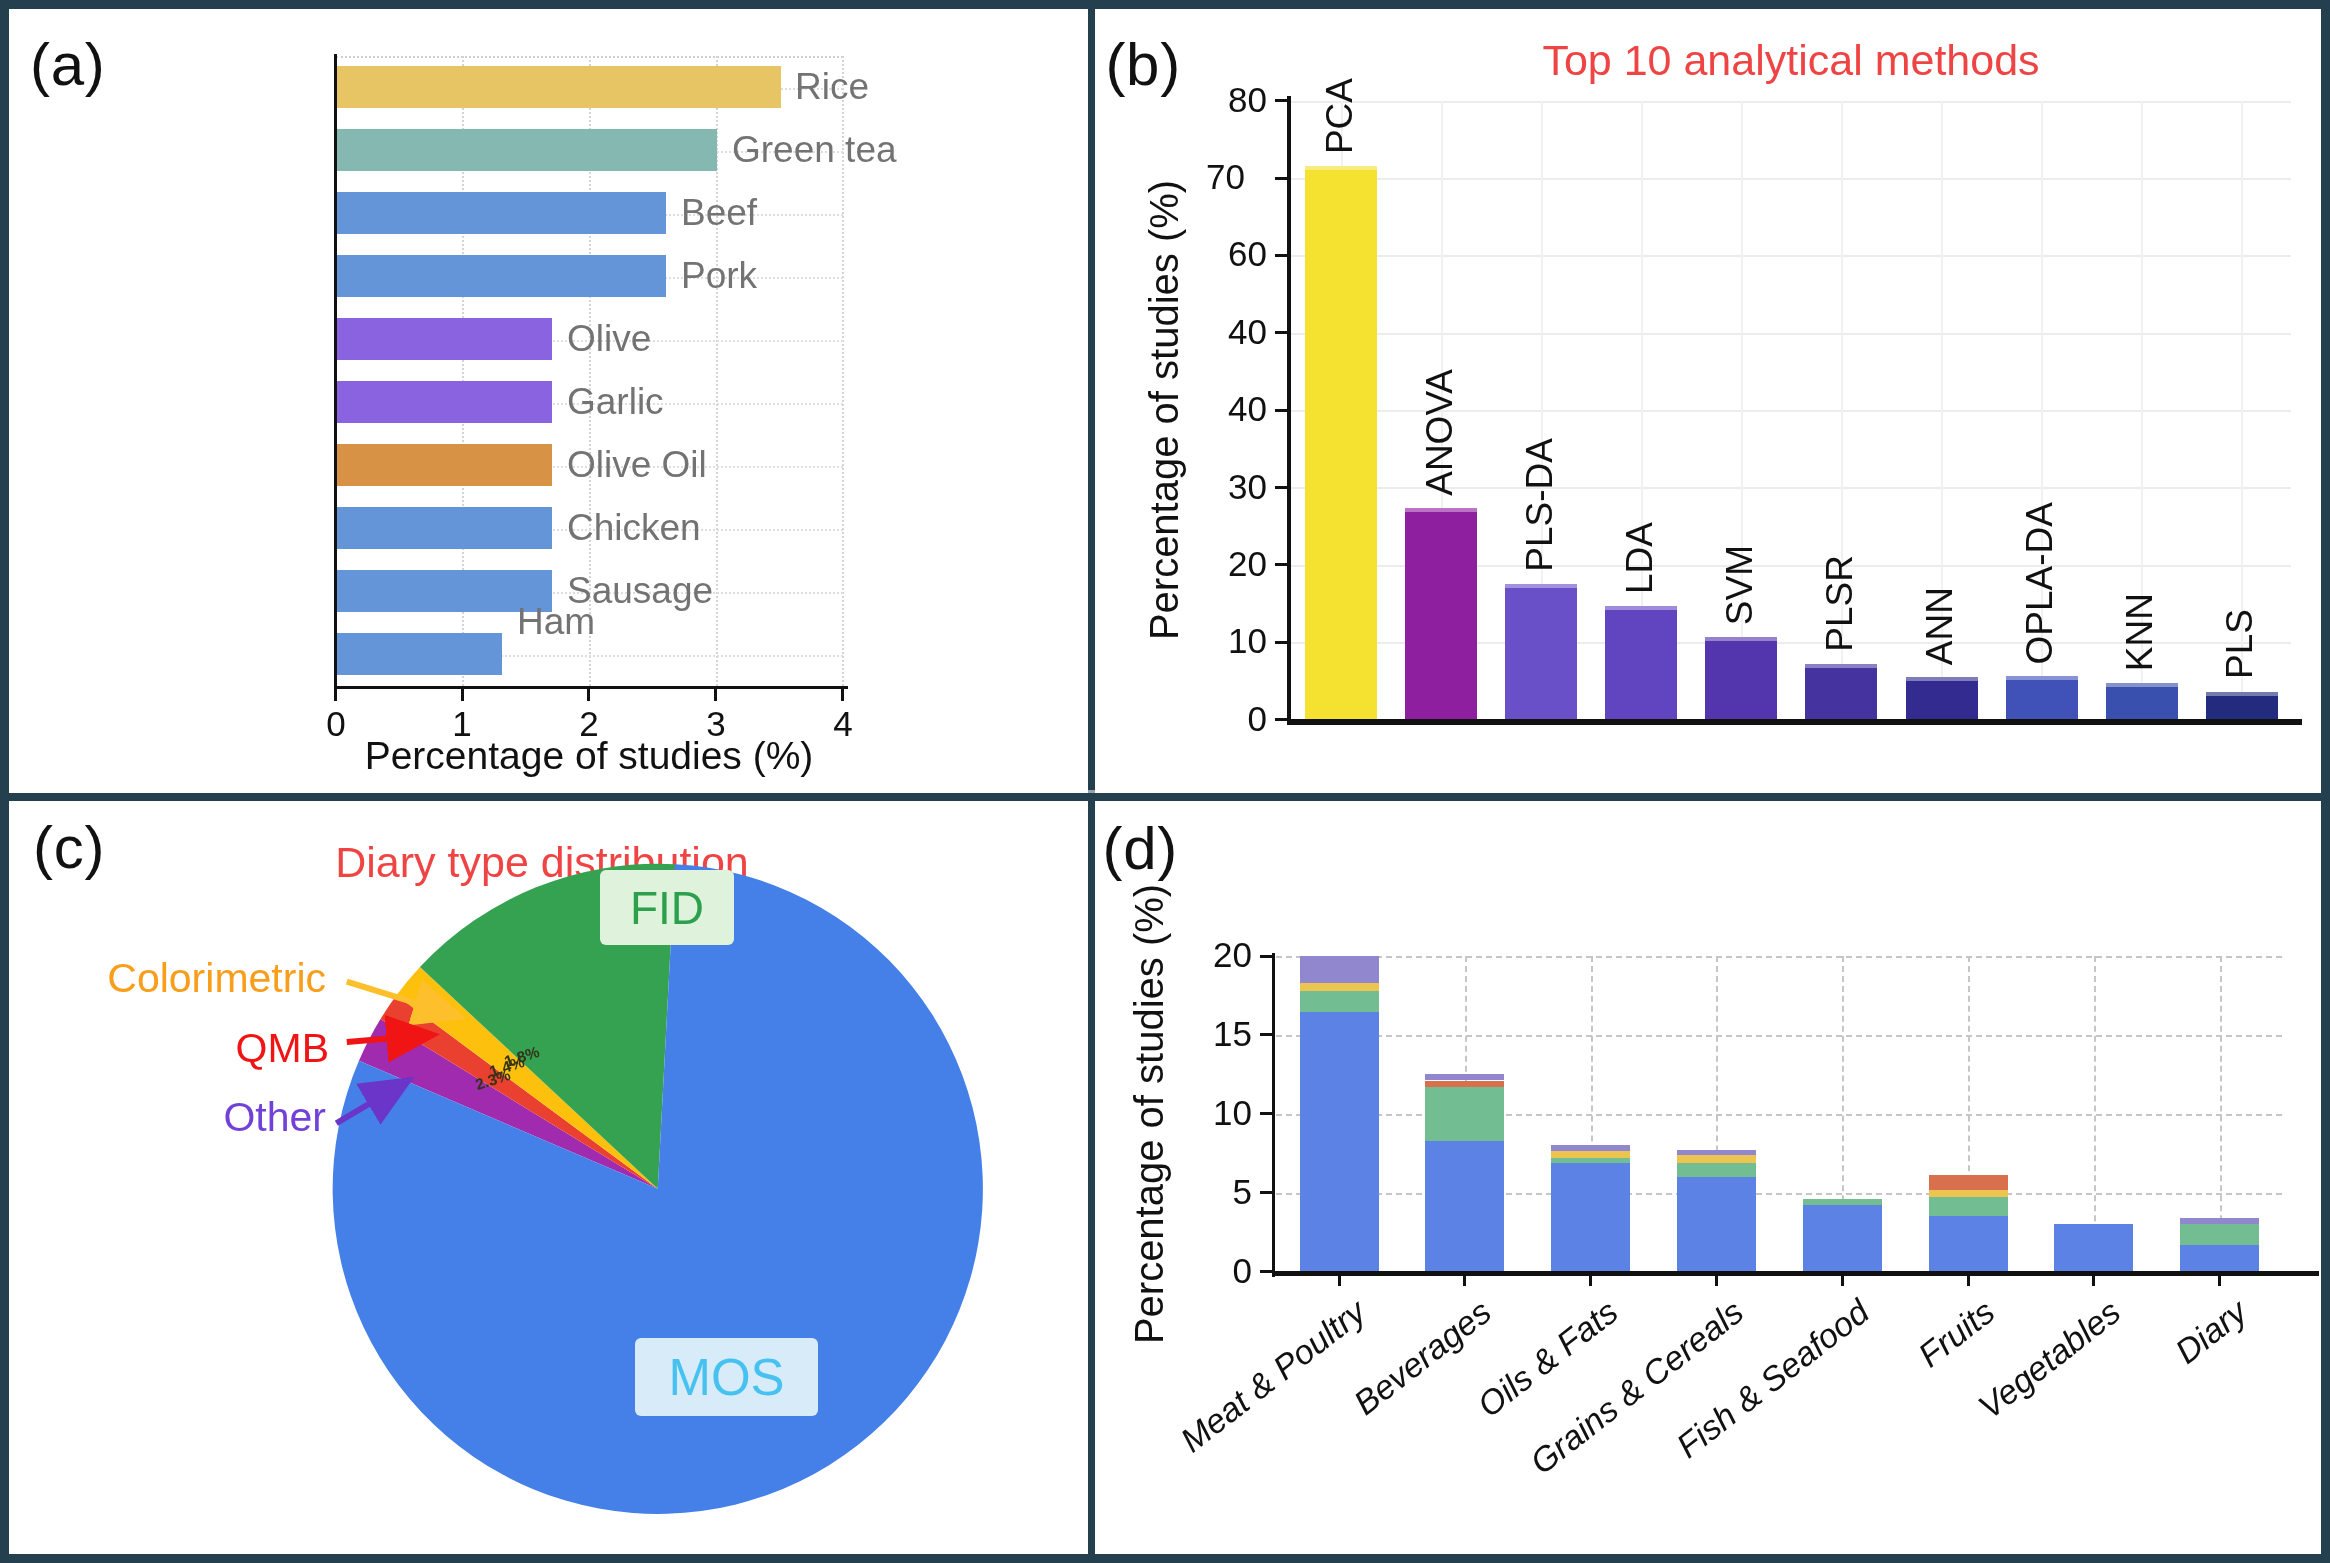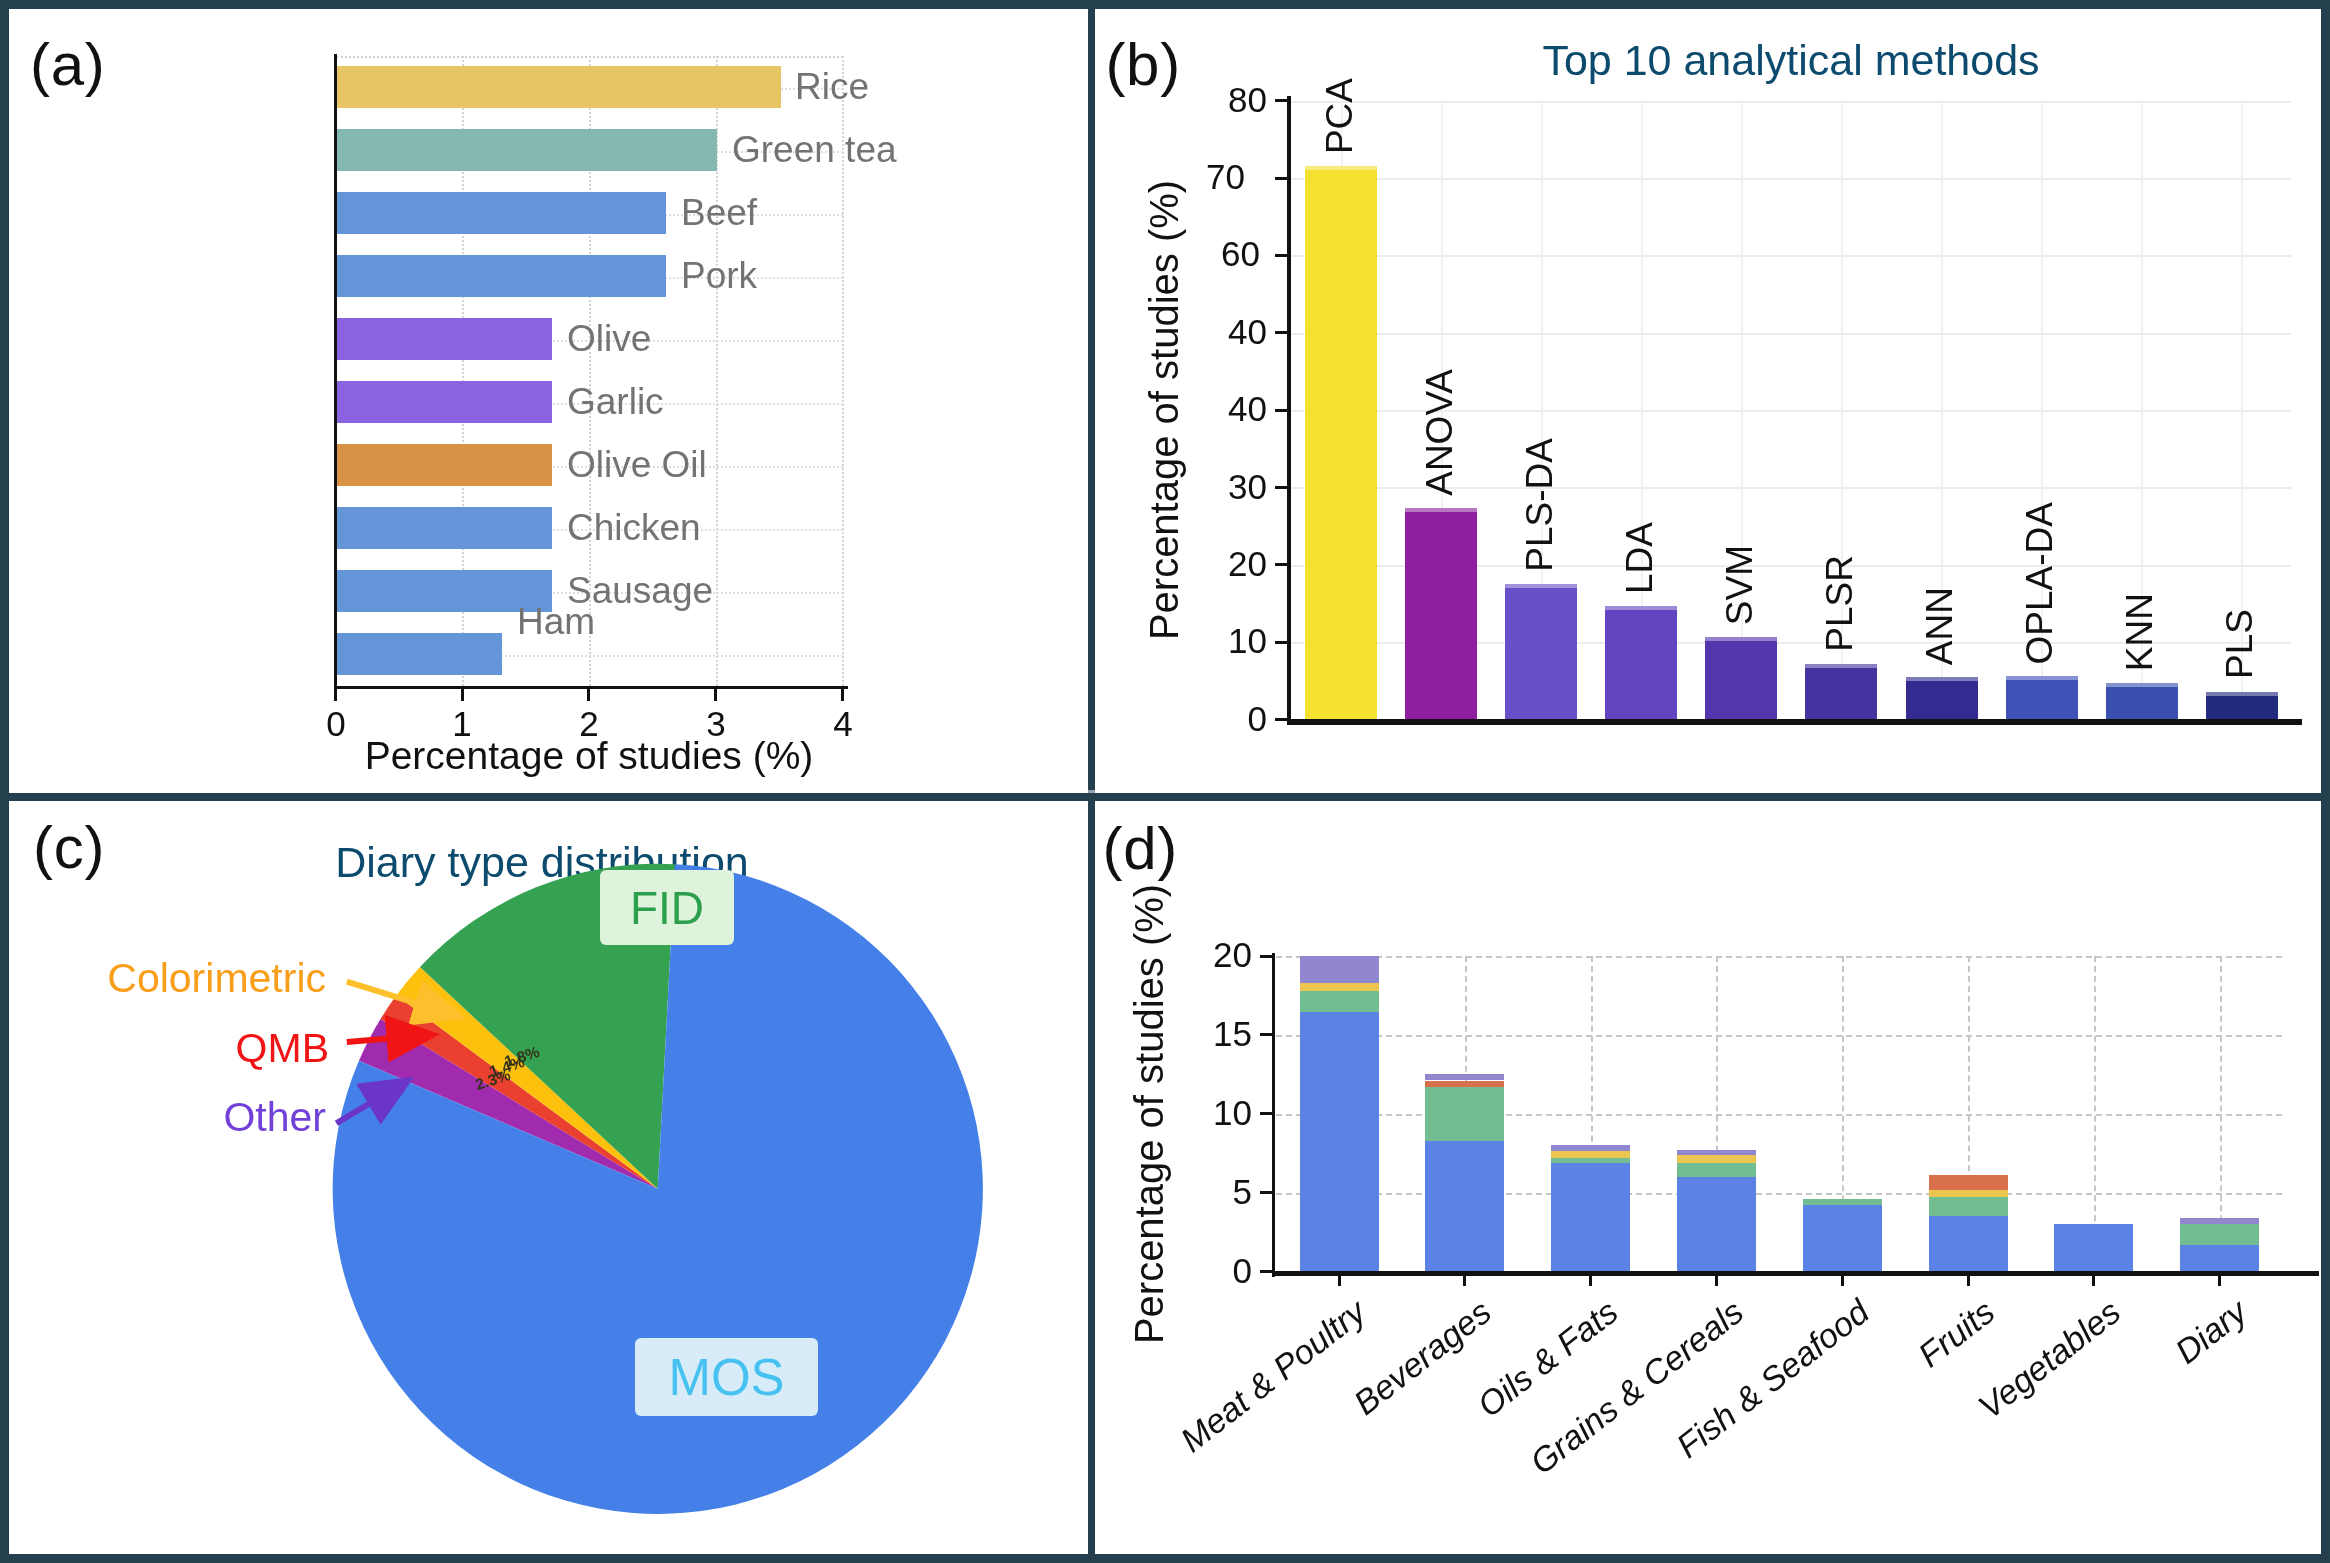--- a/index.html
+++ b/index.html
@@ -2,21 +2,21 @@
 <html style="font-size:12px"><head>
 <meta charset="utf-8">
 <style>
   html,body{margin:0;padding:0;background:#ffffff;}
   body{font-family:"Liberation Sans", sans-serif; color:#000;}
   #figure{position:relative; width:2330px; height:1563px; background:#ffffff;
           border:9px solid #24404f; box-sizing:border-box; overflow:hidden;}
   .divider{position:absolute; background:#24404f;}
   .panel{position:absolute; background:#ffffff;}
   .panel-letter{position:absolute; font-size:60px; color:#111; letter-spacing:0.7px;}
-  .chart-title{position:absolute; transform:translateX(-50%); font-size:43px; white-space:nowrap; color:#0c4a6e;}
+  .chart-title{position:absolute; transform:translateX(-50%); font-size:43px; white-space:nowrap; color:#ef4444;}
   .ylab{position:absolute; transform:translate(-50%,-50%) rotate(-90deg); font-size:40px; white-space:nowrap; color:#111;}
   .xlab{position:absolute; transform:translateX(-50%); font-size:39px; white-space:nowrap; color:#111;}
   .tick-label{position:absolute; font-size:35px; color:#111;}
   .bar-label-a{position:absolute; font-size:37px; color:#737373; white-space:nowrap;}
   .bar-label-b{position:absolute; writing-mode:vertical-rl; transform:rotate(180deg);
                font-size:37px; color:#111; white-space:nowrap;}
   .cat-label-d{position:absolute; font-size:34px; font-style:italic; color:#111; white-space:nowrap;
                transform-origin:100% 0; transform:rotate(-38deg);}
   .callout{position:absolute; font-size:41px; white-space:nowrap; text-align:right;}
   .pie-box{position:absolute; display:flex; align-items:center; justify-content:center; border-radius:6px;}
@@ -135,21 +135,21 @@
         <div class="tick-label" style="position: absolute; left: 89px; top: 612px; width: 83px; text-align: right;">10</div>
         <div style="position: absolute; left: 180px; top: 554px; width: 12px; height: 3px; background: rgb(17, 17, 17);"></div>
         <div class="tick-label" style="position: absolute; left: 89px; top: 535px; width: 83px; text-align: right;">20</div>
         <div style="position: absolute; left: 180px; top: 477px; width: 12px; height: 3px; background: rgb(17, 17, 17);"></div>
         <div class="tick-label" style="position: absolute; left: 89px; top: 458px; width: 83px; text-align: right;">30</div>
         <div style="position: absolute; left: 180px; top: 400px; width: 12px; height: 3px; background: rgb(17, 17, 17);"></div>
         <div class="tick-label" style="position: absolute; left: 89px; top: 380px; width: 83px; text-align: right;">40</div>
         <div style="position: absolute; left: 180px; top: 322px; width: 12px; height: 3px; background: rgb(17, 17, 17);"></div>
         <div class="tick-label" style="position: absolute; left: 89px; top: 303px; width: 83px; text-align: right;">40</div>
         <div style="position: absolute; left: 180px; top: 245px; width: 12px; height: 3px; background: rgb(17, 17, 17);"></div>
-        <div class="tick-label" style="position: absolute; left: 104px; top: 225px; width: 83px; text-align: center;">60</div>
+        <div class="tick-label" style="position: absolute; left: 89px; top: 225px; width: 83px; text-align: right;">60</div>
         <div style="position: absolute; left: 180px; top: 168px; width: 12px; height: 3px; background: rgb(17, 17, 17);"></div>
         <div class="tick-label" style="position: absolute; left: 89px; top: 148px; width: 83px; text-align: center;">70</div>
         <div style="position: absolute; left: 180px; top: 90px; width: 12px; height: 3px; background: rgb(17, 17, 17);"></div>
         <div class="tick-label" style="position: absolute; left: 89px; top: 71px; width: 83px; text-align: right;">80</div>
       </div>
   </div>
 
   <div class="panel" id="panel-c" style="left:0; top:792px; width:1079px; height:763px;">
     <div class="panel-letter" style="left:24px; top:12px;">(c)</div>
     <div class="chart-title" style="left:533px; top:37px;">Diary type distribution</div>

